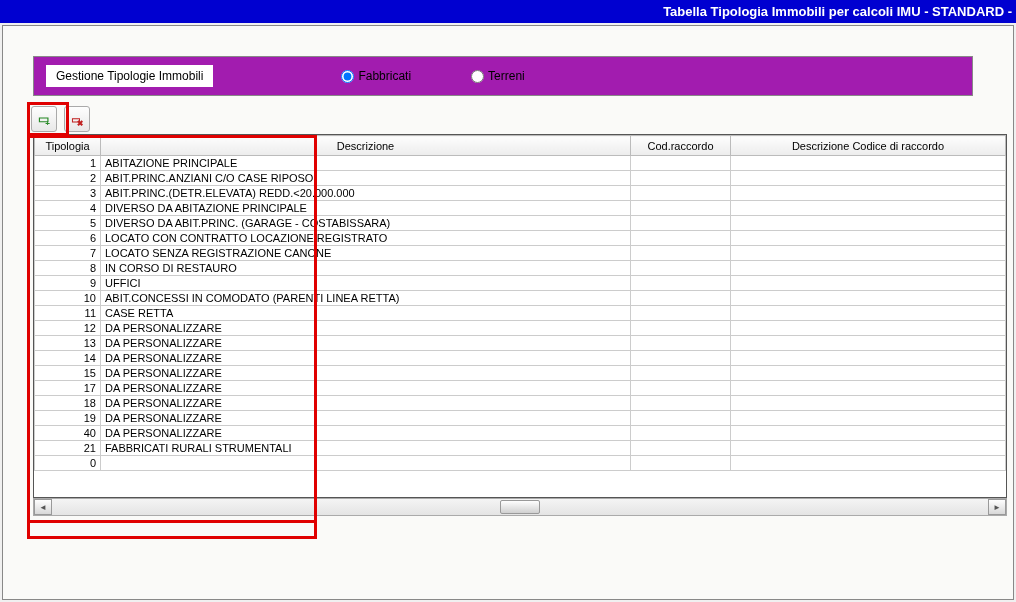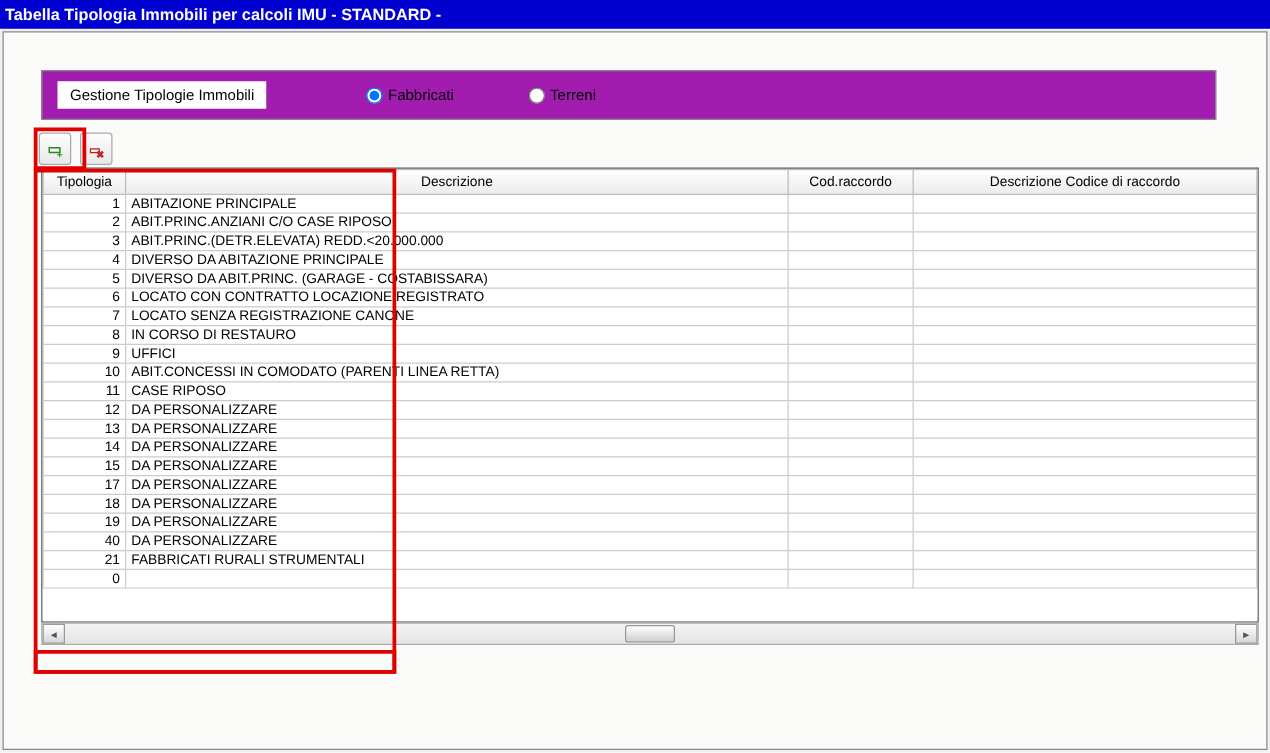--- a/index.html
+++ b/index.html
@@ -8,21 +8,21 @@
       font-size: 12px;
       background: #f0f0f0;
       width: 1016px;
       height: 602px;
       overflow: hidden;
     }
     .title-bar {
       background: #0000d0;
       color: white;
       font-weight: bold;
-      text-align: left;
+      text-align: right;
       padding: 4px;
       font-size: 13px;
     }
     .main-container {
       border: 1px solid #888;
       margin: 2px;
       background: #fafaf8;
       height: 575px;
       position: relative;
     }
@@ -36,20 +36,21 @@
       gap: 80px;
     }
     .filter-label {
       background: white;
       padding: 4px 10px;
       font-size: 12px;
     }
     .radio-group {
       display: flex;
       gap: 60px;
+      margin-left: 48px;
     }
     .radio-item {
       display: flex;
       align-items: center;
       gap: 4px;
       font-size: 12px;
     }
     .radio-item input[type="radio"] {
       margin: 0;
     }
@@ -252,21 +253,21 @@
             <td class="col-descr"></td>
           </tr>
           <tr>
             <td class="col-tip">10</td>
             <td class="col-desc">ABIT.CONCESSI IN COMODATO (PARENTI LINEA RETTA)</td>
             <td class="col-cod"></td>
             <td class="col-descr"></td>
           </tr>
           <tr>
             <td class="col-tip">11</td>
-            <td class="col-desc">CASE RIPOSO</td>
+            <td class="col-desc">CASE RETTA</td>
             <td class="col-cod"></td>
             <td class="col-descr"></td>
           </tr>
           <tr>
             <td class="col-tip">12</td>
             <td class="col-desc">DA PERSONALIZZARE</td>
             <td class="col-cod"></td>
             <td class="col-descr"></td>
           </tr>
           <tr>

